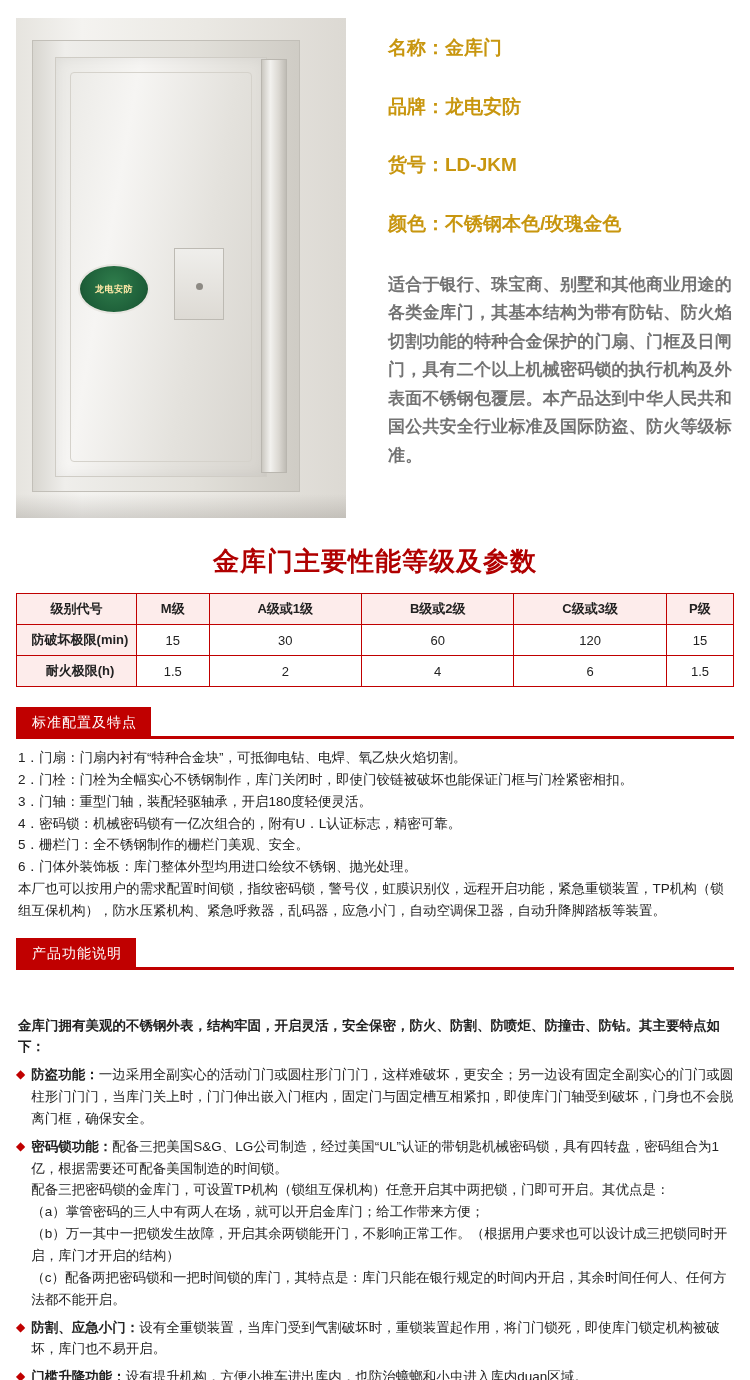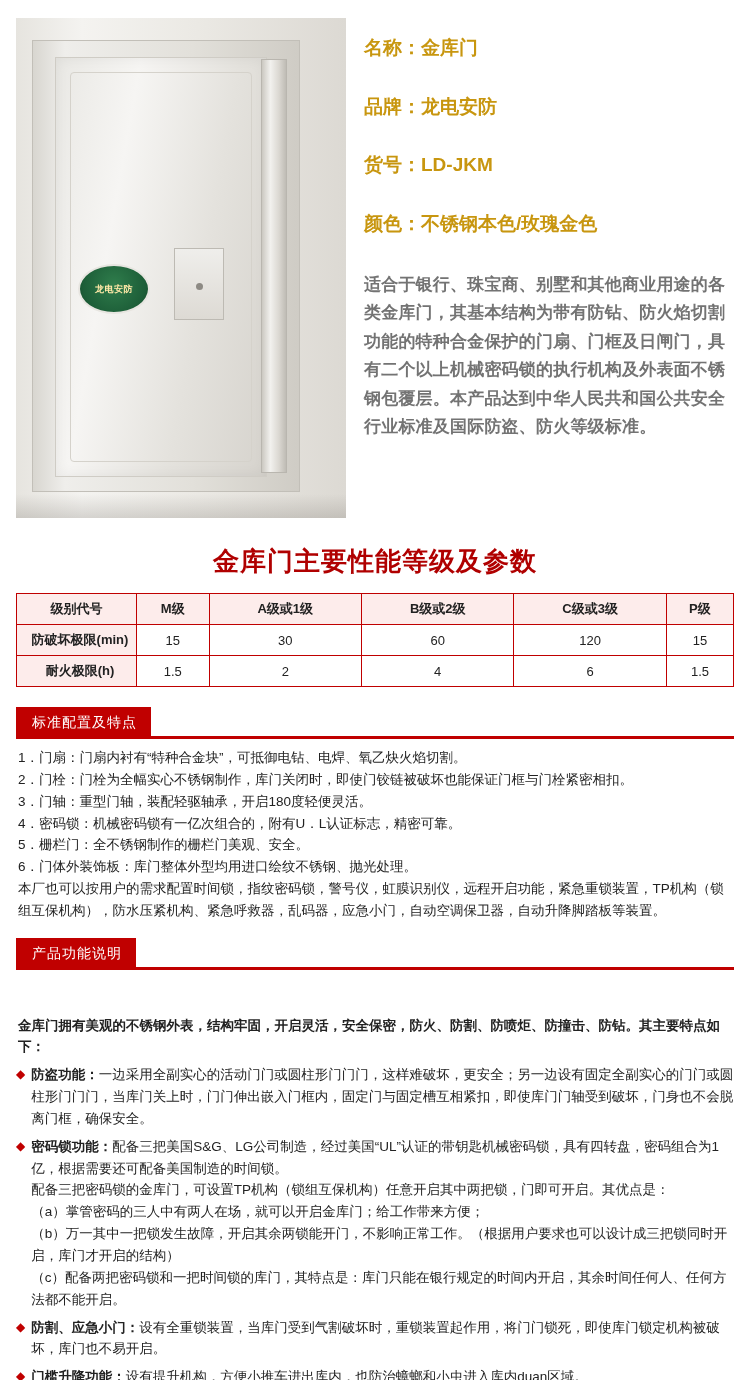--- a/index.html
+++ b/index.html
@@ -71,20 +71,21 @@
     border-radius:50%; background:#8d8a84;
   }
   .floor-shadow {
     position:absolute; left:0; bottom:0; width:100%; height:24px;
     background: linear-gradient(180deg, rgba(0,0,0,0) 0%, rgba(120,115,108,.25) 100%);
   }
 
   .specs {
     flex:1;
     padding-top: 18px;
+    margin-left: 24px;
   }
   .spec-row {
     font-size: 19px;
     font-weight: bold;
     color: #c8960f;
     margin-bottom: 34px;
     line-height: 1.3;
   }
   .spec-row .lbl { color:#c8960f; }
   .spec-row .val { color:#c8960f; }

